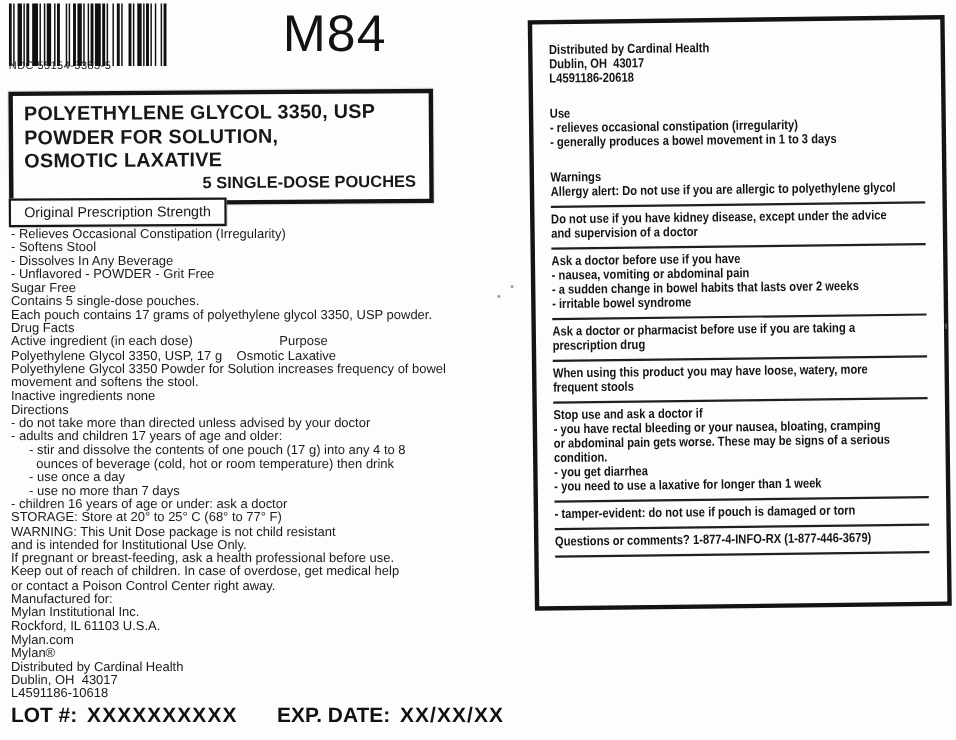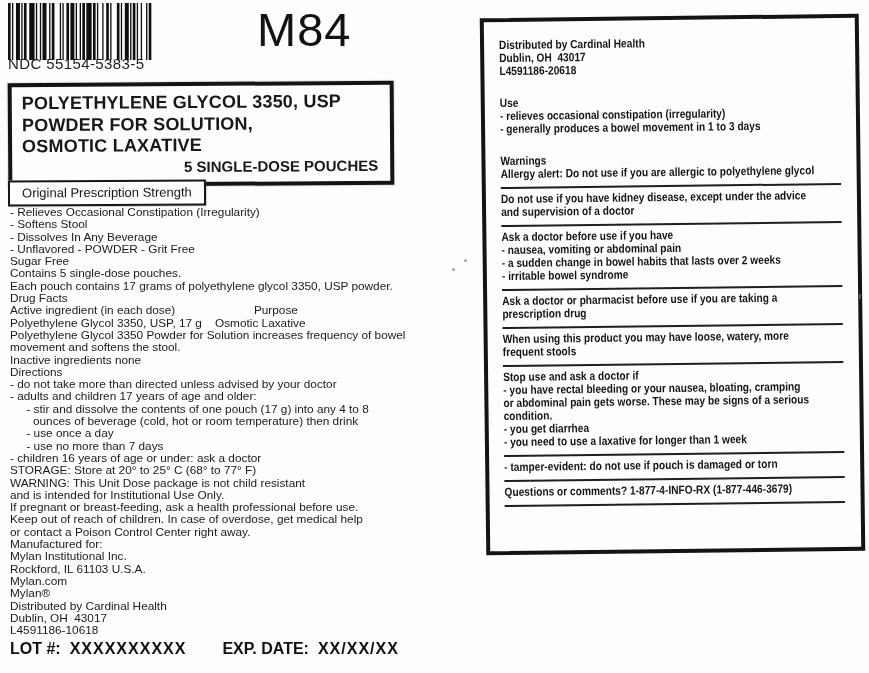--- a/index.html
+++ b/index.html
@@ -5,37 +5,37 @@
   html,body{margin:0;padding:0}
   body{
     width:869px;height:673px;position:relative;overflow:hidden;
     background:#fdfdfb;color:#181818;
     font-family:"Liberation Sans",sans-serif;
     -webkit-font-smoothing:antialiased;
   }
   .abs{position:absolute}
   
   #barcode{left:8px;top:3px}
-  .ndc{left:8px;top:55px;font-size:15px;letter-spacing:.4px;color:#1d1d1d}
+  .ndc{left:8px;top:55px;font-size:10px;letter-spacing:.4px;color:#1d1d1d}
   .plate{left:257px;top:2px;font-size:47px;font-weight:400;letter-spacing:1px;color:#121212}
   .title-box{
     left:8px;top:82px;width:358px;border:4px solid #141414;
     padding:6px 10px 7px;transform:rotate(-.4deg);background:#fdfdfb;
     box-shadow:0 0 0 1px #55555522;
   }
   .title-box .t{font-size:18px;font-weight:700;line-height:21.5px;letter-spacing:.2px;white-space:pre}
   .pouches{font-size:15px;font-weight:700;text-align:right;margin-top:1px;padding-right:2px}
   .badge{
     left:8px;top:180px;border:2px solid #161616;padding:3px 12px 4px;
     font-size:13px;transform:rotate(-.3deg);background:#fdfdfb;white-space:pre;
     box-shadow:1px 1px 0 #3c3c3c33;
   }
   #left-lines{left:10px;top:206px;font-size:11.8px;line-height:12.3px;white-space:pre;color:#1a1a1a}
   #left-lines .line{height:12.3px}
-  .lot-row{left:10px;top:640px;font-size:16px;font-weight:700;white-space:nowrap;color:#111}
+  .lot-row{left:10px;top:640px;font-size:19px;font-weight:700;white-space:nowrap;color:#111}
   .lot-row .ml10{margin-left:9px;letter-spacing:1px}
   .lot-row .gap{margin-left:36px}
   
   .right-panel{
     left:483px;top:16px;width:379px;height:537px;box-sizing:border-box;
     border:4px solid #141414;padding:13px 8px 0 15px;
     transform:rotate(-.7deg);background:#fdfdfb;
   }
   #right-sections{
     width:404px;transform:scaleX(.855);transform-origin:left top;

